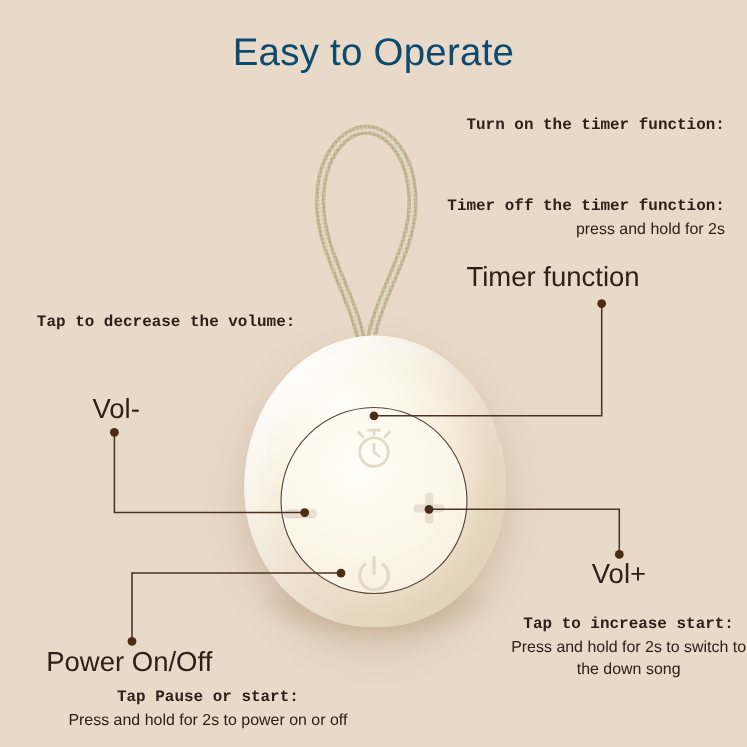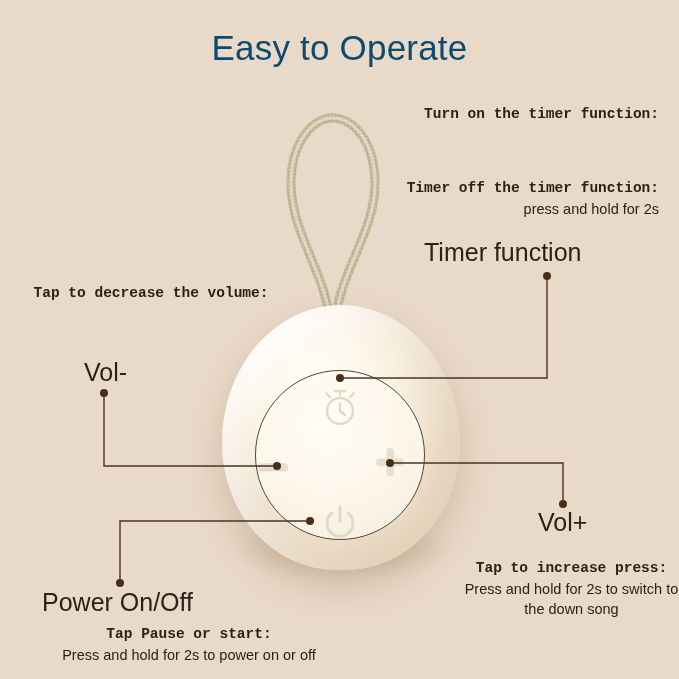--- a/index.html
+++ b/index.html
@@ -223,21 +223,21 @@
     <circle cx="181" cy="81" r="4"></circle>
   </svg>
 
   <div class="callout-label" style="left:538px; top:508px;">Vol+</div>
   <svg class="leader" style="left:382px; top:455px; width:190px; height:58px;">
     <path d="M8 8 L181 8 L181 49"></path>
     <circle cx="8" cy="8" r="4"></circle>
     <circle cx="181" cy="49" r="4"></circle>
   </svg>
   <div class="callout-text align-left" style="left:464px; top:558px; width:215px;">
-    <div class="hd">Tap to increase press:</div>
+    <div class="hd">Tap to increase start:</div>
     <div>Press and hold for 2s to switch to the down song</div>
   </div>
 
   <svg class="leader" style="left:112px; top:513px; width:210px; height:78px;">
     <path d="M198 8 L8 8 L8 70"></path>
     <circle cx="198" cy="8" r="4"></circle>
     <circle cx="8" cy="70" r="4"></circle>
   </svg>
   <div class="callout-label" style="left:42px; top:588px;">Power On/Off</div>
   <div class="callout-text align-left" style="left:44px; top:624px; width:290px;">

